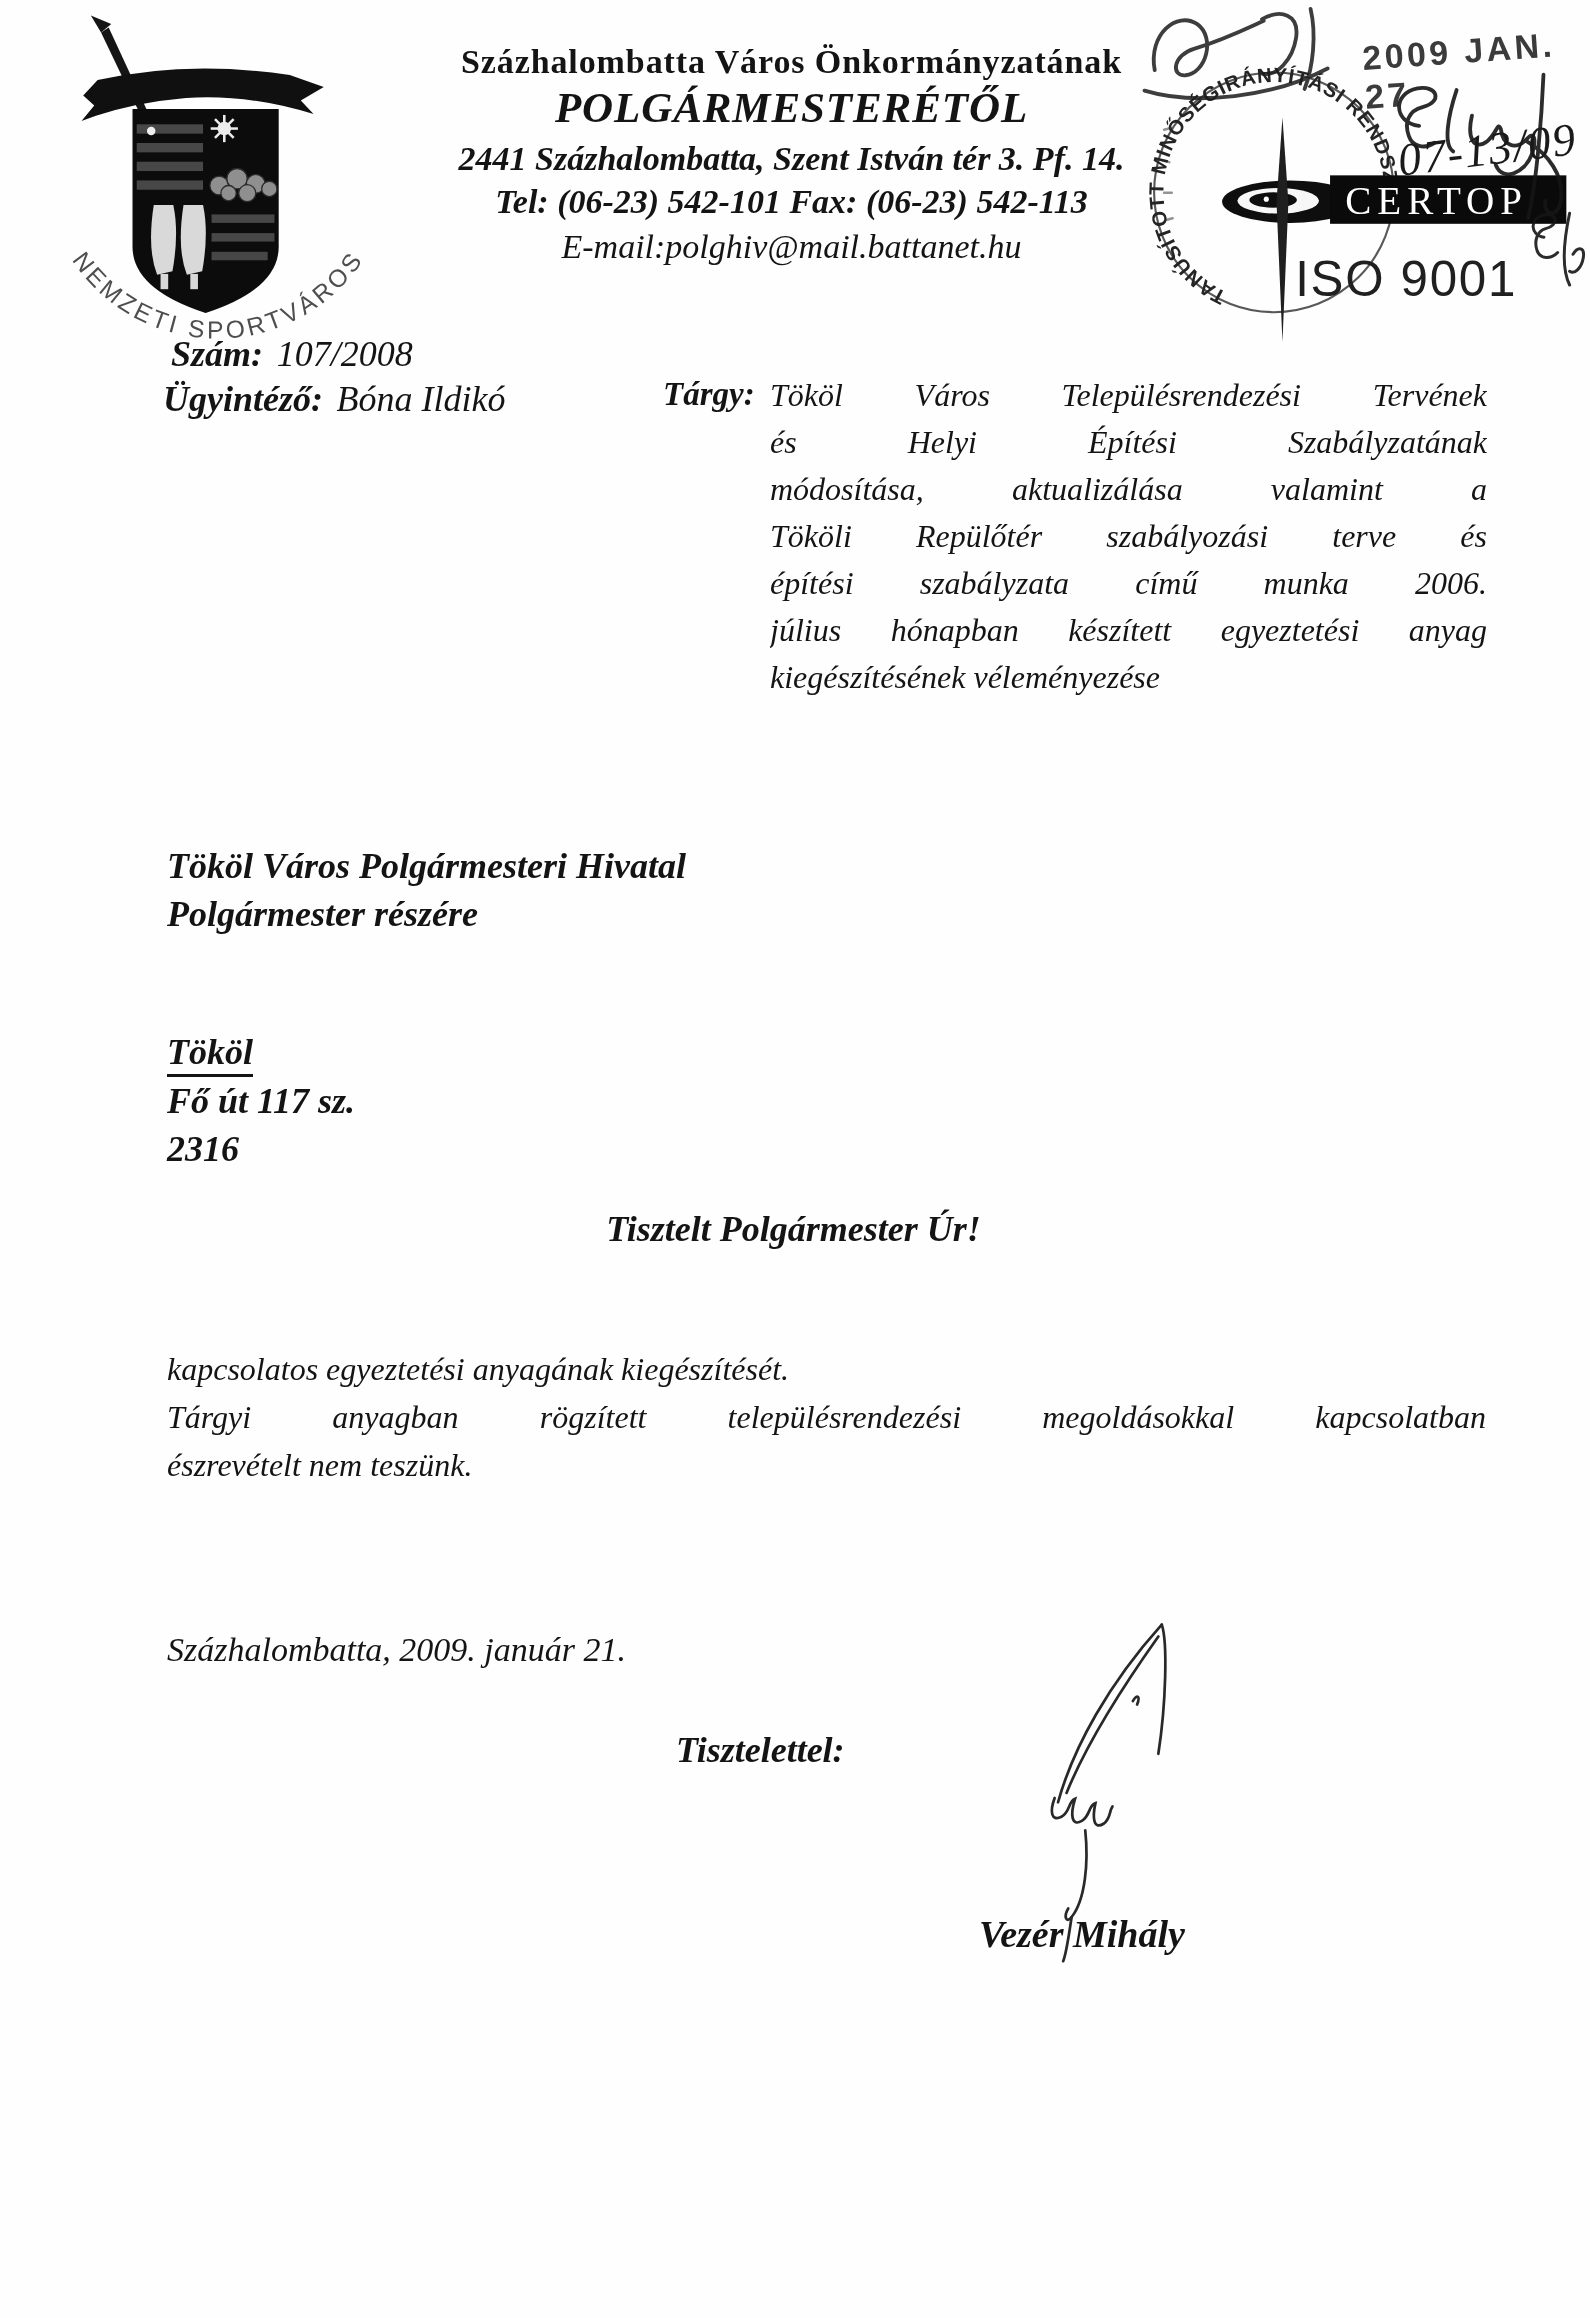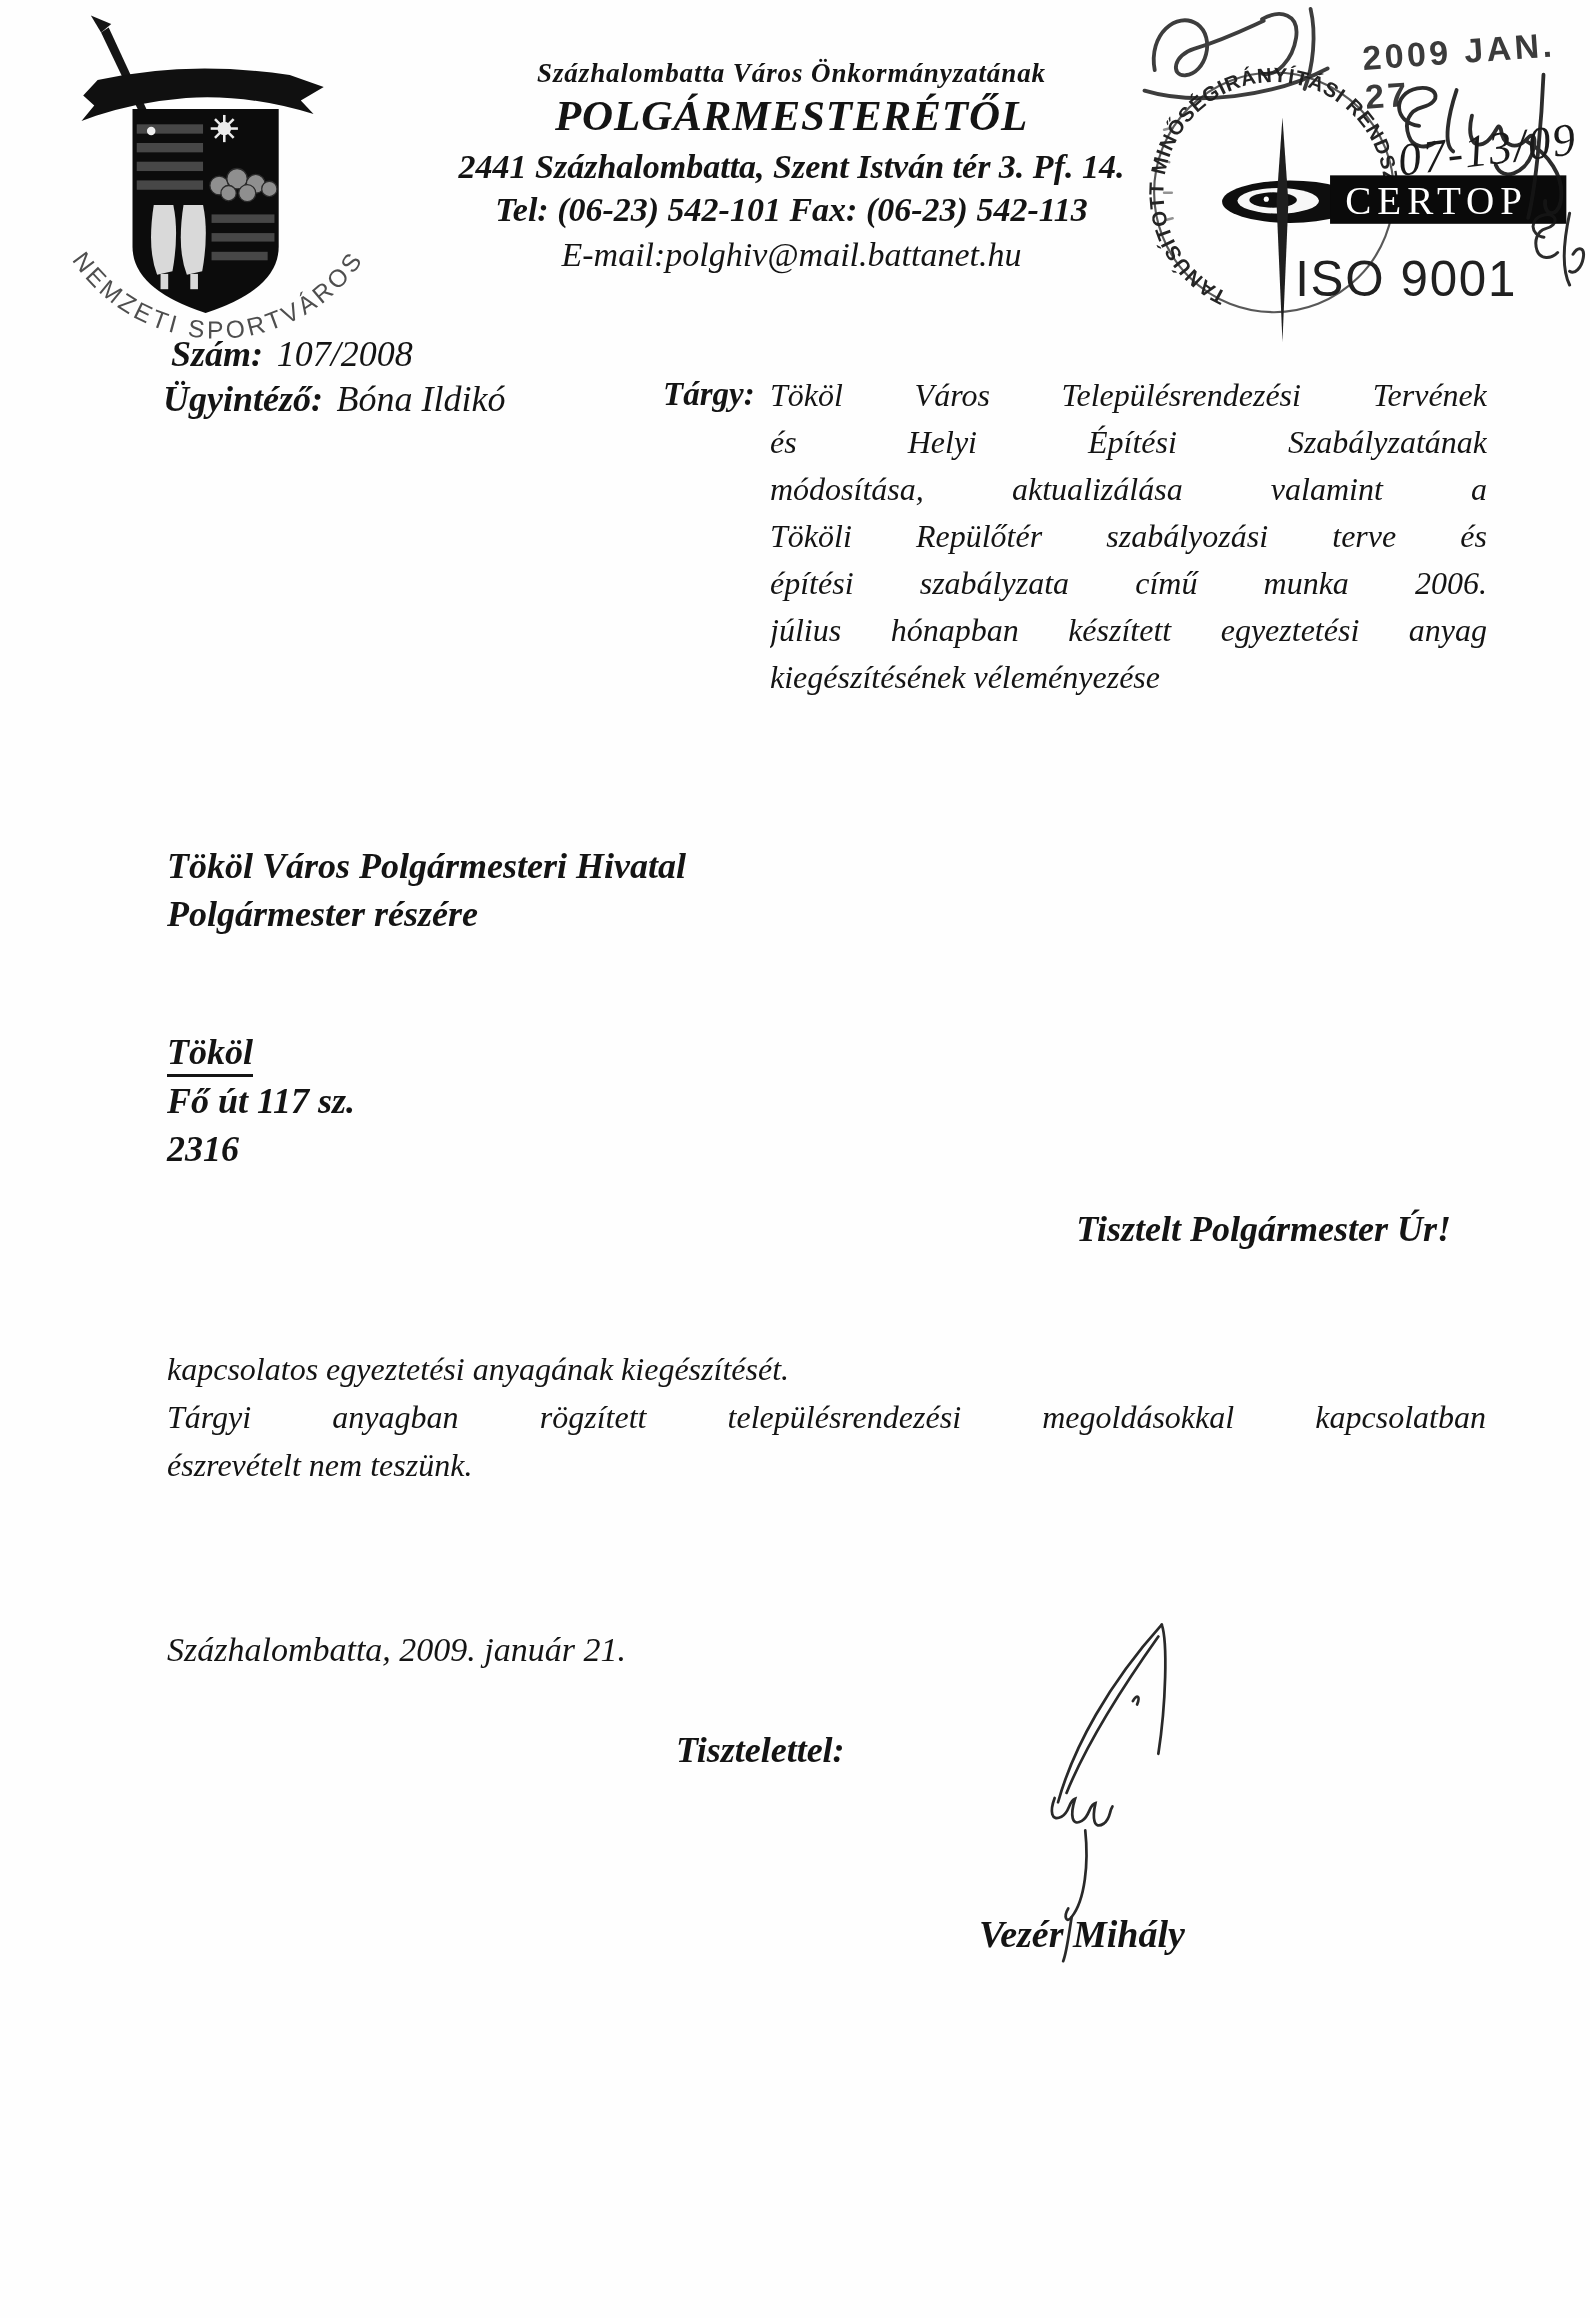--- a/index.html
+++ b/index.html
@@ -6,21 +6,21 @@
   .page{
     position:relative;width:1590px;height:2319px;margin:0 auto;
     background:#fefefe;overflow:hidden;
     font-family:"Liberation Serif","DejaVu Serif",serif;color:#141414;
   }
   .abs{position:absolute;}
   .it{font-style:italic;}
   .b{font-weight:700;}
   
   .hdr{left:400px;top:43px;width:783px;text-align:center;}
-  .hdr-l1{font-size:27px;font-weight:700;font-style:italic;letter-spacing:0.9px;margin-top:15px;}
+  .hdr-l1{font-size:34px;font-weight:700;letter-spacing:0.9px;}
   .hdr-l2{font-size:43px;font-weight:700;font-style:italic;letter-spacing:0.9px;margin-top:1.7px;}
   .hdr-l3{font-size:34px;font-weight:700;font-style:italic;margin-top:8.5px;}
   .hdr-l4{font-size:34px;font-weight:700;font-style:italic;margin-top:5.1px;}
   .hdr-l5{font-size:34px;font-weight:400;font-style:italic;margin-top:6.8px;}
   
   .stamp-date{
     left:1361px;top:39px;font-family:"Liberation Sans","DejaVu Sans",sans-serif;
     font-size:34px;font-weight:700;letter-spacing:3.4px;color:#262626;
     transform:rotate(-4deg);transform-origin:left top;opacity:.9;
   }
@@ -38,21 +38,21 @@
   .sline{width:717px;height:47px;line-height:39px;font-size:32px;font-style:italic;overflow:hidden;}
   .just{text-align:justify;}
   .just::after{content:"";display:inline-block;width:100%;height:0;line-height:0;vertical-align:top;}
   
   .rcpt{left:167px;top:842px;}
   .rcpt div{line-height:48px;font-size:36px;font-weight:700;font-style:italic;}
   .rcpt2{left:167px;top:1028px;}
   .rcpt2 div{line-height:48px;font-size:36px;font-weight:700;font-style:italic;}
   .uline{display:inline-block;border-bottom:3.4px solid #141414;padding-bottom:0.9px;line-height:41px;}
   
-  .salutation{left:136px;top:1208px;width:1315px;text-align:right;font-size:36px;font-weight:700;font-style:italic;}
+  .salutation{left:136px;top:1208px;width:1315px;text-align:center;font-size:36px;font-weight:700;font-style:italic;}
   .body-block{left:167px;top:1349px;}
   .bline{width:1319px;height:48px;line-height:41px;font-size:32px;font-style:italic;overflow:hidden;}
   .dateline{left:167px;top:1631px;font-size:34px;font-style:italic;}
   .closing{left:676px;top:1729px;font-size:36px;font-weight:700;font-style:italic;}
   .signer{left:979px;top:1912px;font-size:38px;font-weight:700;font-style:italic;}
   svg{overflow:visible;}
 </style>
 </head>
 <body>
 

